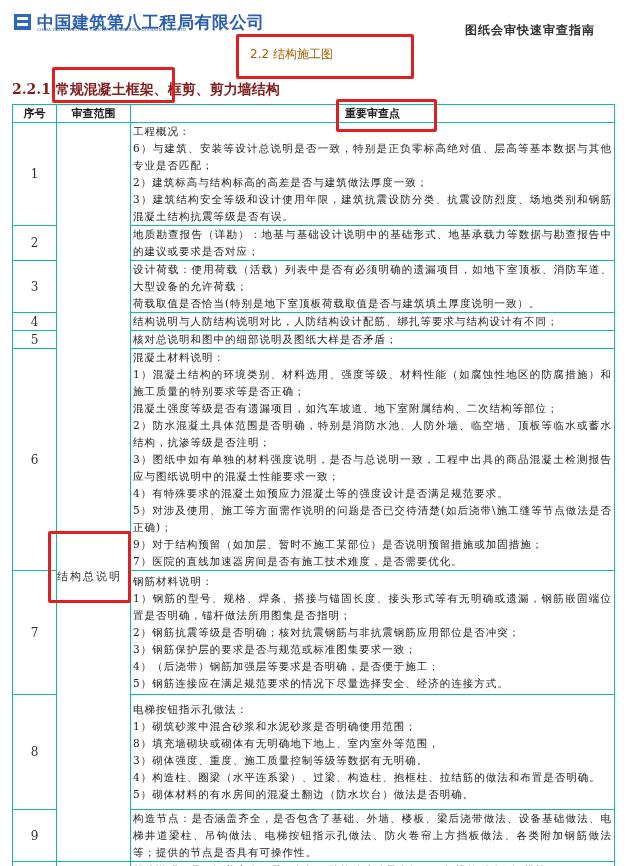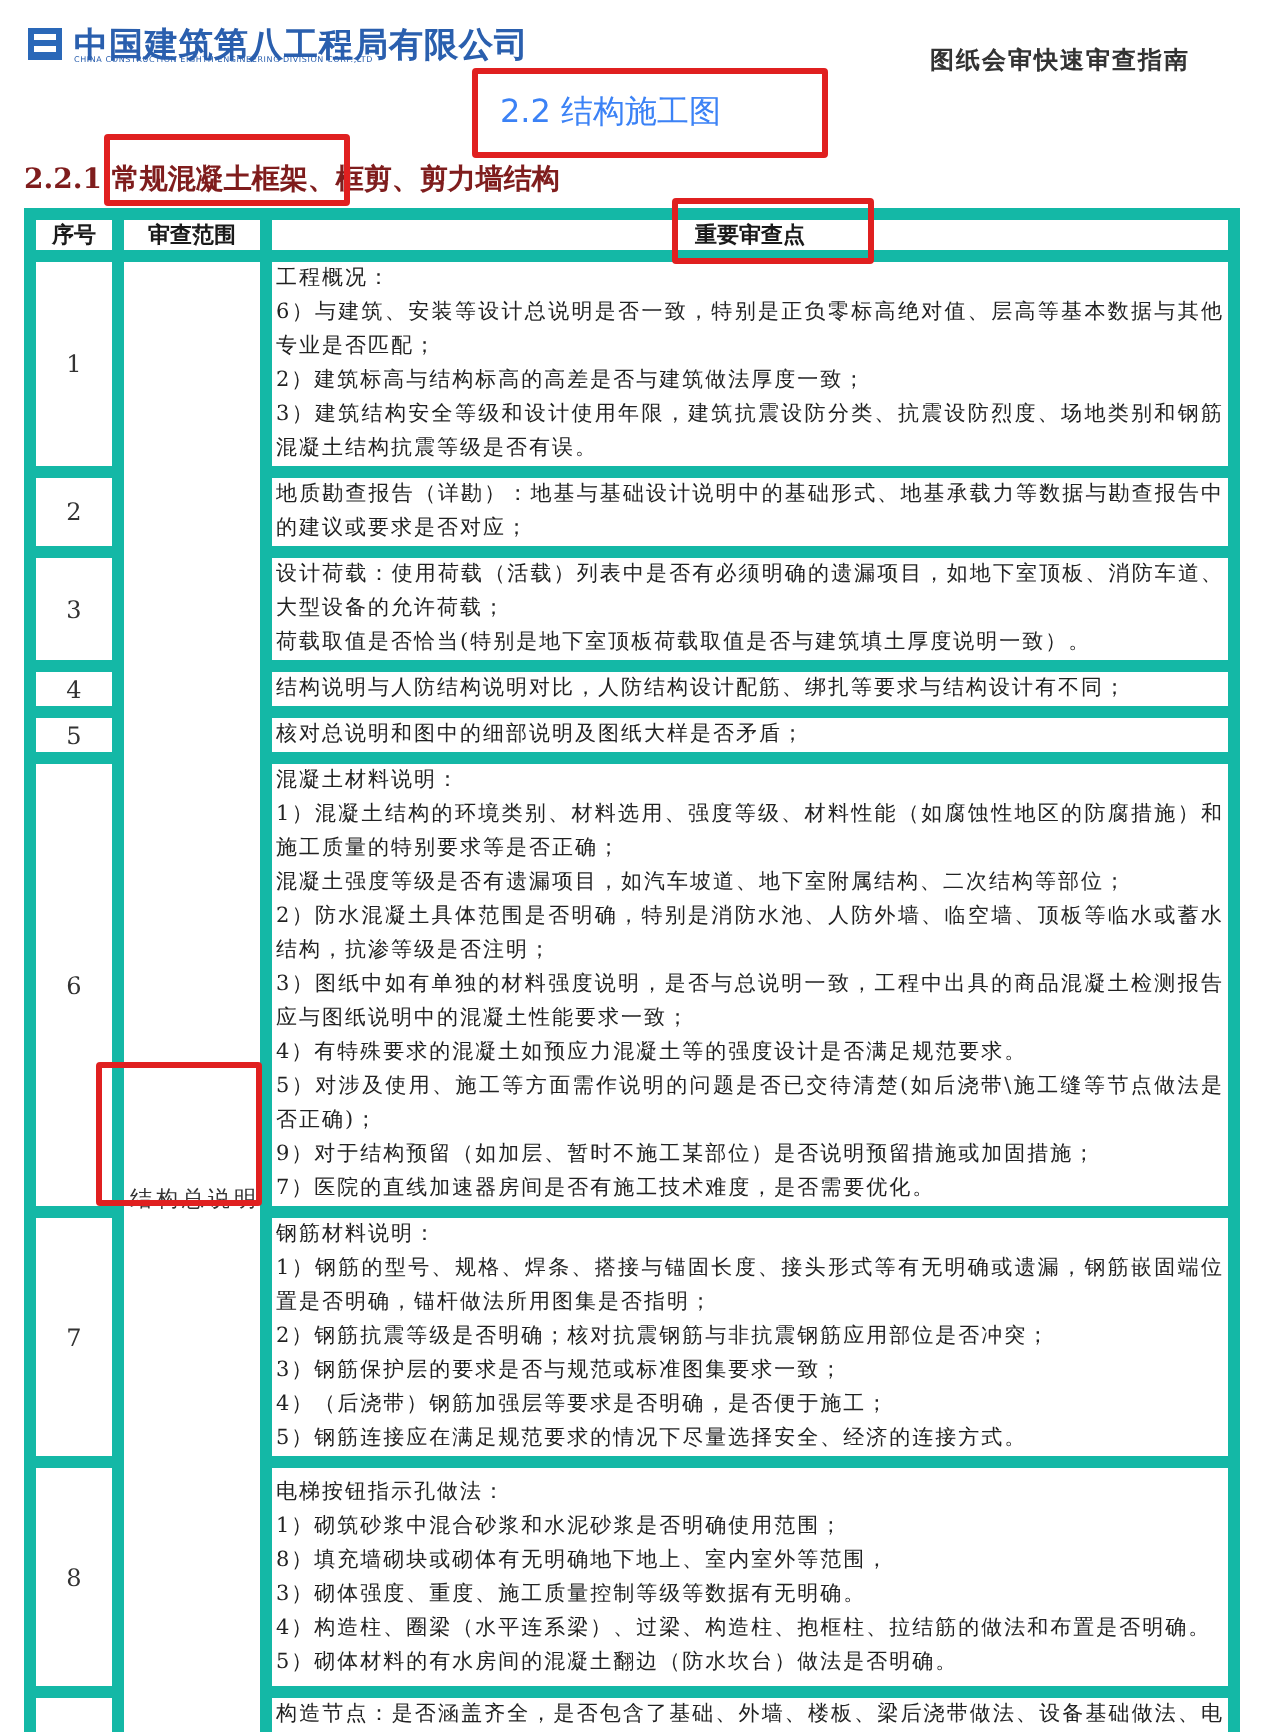--- a/index.html
+++ b/index.html
@@ -8,30 +8,30 @@
 
   .header { position: absolute; left: 0; top: 0; width: 631px; height: 40px; }
   .logo-box { position: absolute; left: 14px; top: 14px; width: 17px; height: 16px; background: #2a68b8; }
   .logo-box::before { content: ""; position: absolute; left: 3px; top: 3px; width: 11px; height: 3px; background: #fff; }
   .logo-box::after { content: ""; position: absolute; left: 3px; top: 9px; width: 11px; height: 3px; background: #fff; }
   .logo-cn { position: absolute; left: 37px; top: 11px; font-family: "DejaVu Sans", sans-serif; font-weight: bold; font-size: 17px; color: #2a5fae; letter-spacing: 0.5px; white-space: nowrap; }
   .logo-en { position: absolute; left: 37px; top: 27px; font-family: "DejaVu Sans", sans-serif; font-size: 4px; color: #2a5fae; white-space: nowrap; letter-spacing: 0.3px; }
   .doc-guide { position: absolute; right: 36px; top: 22px; font-family: Liberation Sans, sans-serif; font-size: 12px; font-weight: bold; color: #333; letter-spacing: 1px; }
 
   .section-title-box { position: absolute; left: 236px; top: 34px; width: 178px; height: 45px; border: 3px solid #e02020; border-radius: 2px; }
-  .section-title { position: absolute; left: 250px; top: 46px; font-family: "DejaVu Sans", sans-serif; font-size: 16px; color: #3b82f6; white-space: nowrap; }
+  .section-title { position: absolute; left: 250px; top: 46px; font-family: "DejaVu Sans", sans-serif; font-size: 12px; color: #a16207; white-space: nowrap; }
 
   .sub-title { position: absolute; left: 12px; top: 81px; font-weight: bold; font-size: 14px; white-space: nowrap; color: #7f1d1d; }
   .sub-title-box { position: absolute; left: 52px; top: 67px; width: 123px; height: 36px; border: 3px solid #e02020; border-radius: 2px; }
 
   table.review { position: absolute; left: 12px; top: 104px; width: 602px; border-collapse: collapse; table-layout: fixed; }
-  table.review td, table.review th { border: 6px solid #14b8a6; vertical-align: middle; }
+  table.review td, table.review th { border: 1px solid #14b8a6; vertical-align: middle; }
   table.review th { height: 18px; font-size: 11px; font-weight: bold; font-family: "DejaVu Sans", sans-serif; text-align: center; }
   td.num { text-align: center; font-size: 12px; color: #333; }
-  td.scope { text-align: right; font-size: 11px; color: #333; letter-spacing: 2px; }
+  td.scope { text-align: left; font-size: 11px; color: #333; letter-spacing: 2px; }
   td.content { font-size: 10.5px; line-height: 17px; padding: 0 2px; letter-spacing: 1px; color: #222; text-align: justify; }
   td.content div { white-space: normal; }
 
   .key-points-box { position: absolute; left: 336px; top: 99px; width: 101px; height: 33px; border: 3px solid #e02020; border-radius: 2px; }
   .scope-box { position: absolute; left: 48px; top: 531px; width: 83px; height: 72px; border: 3px solid #e02020; border-radius: 2px; }
 </style>
 </head>
 <body>
 
 <div class="header">

